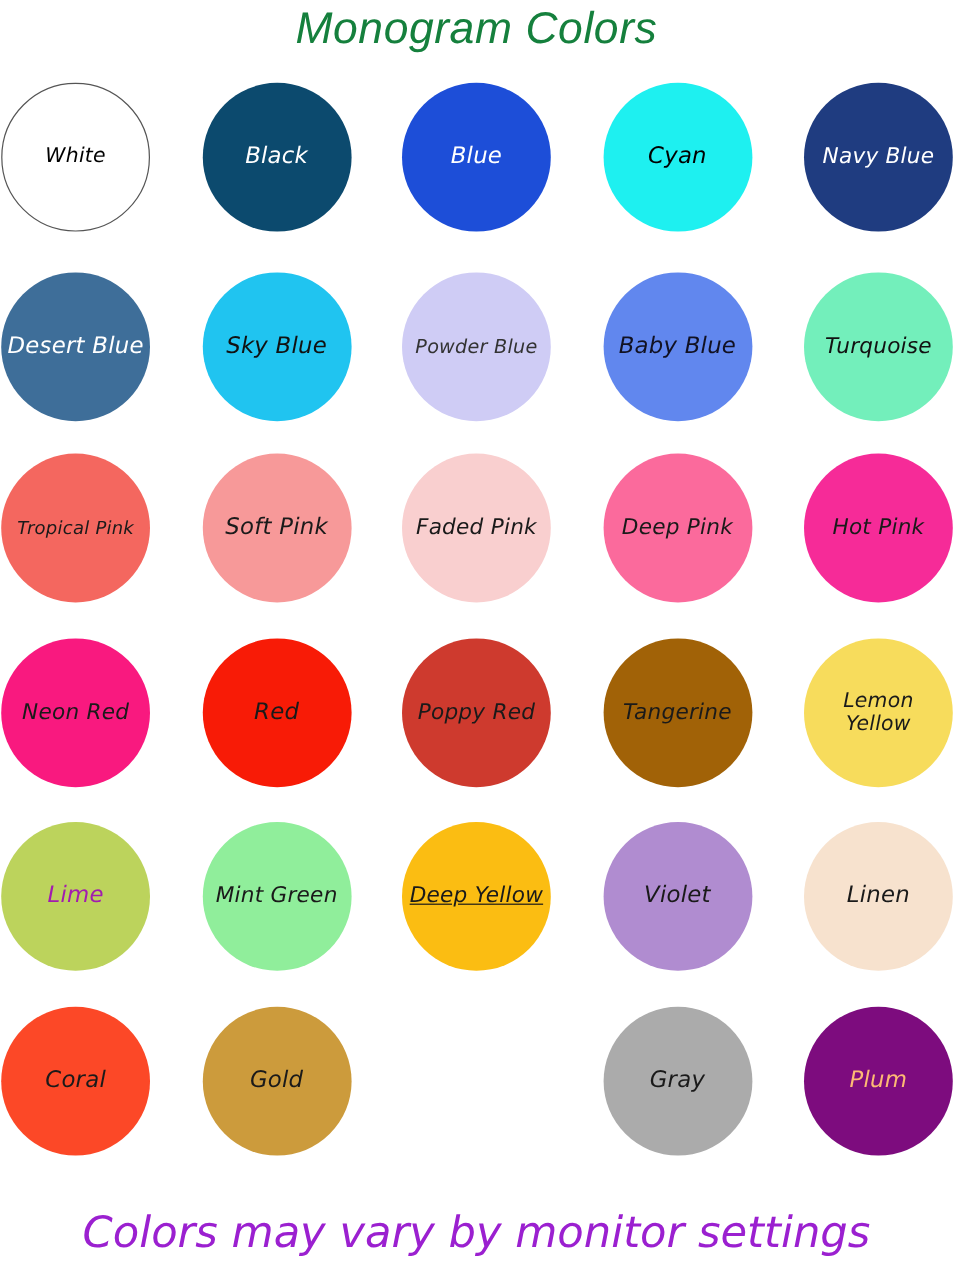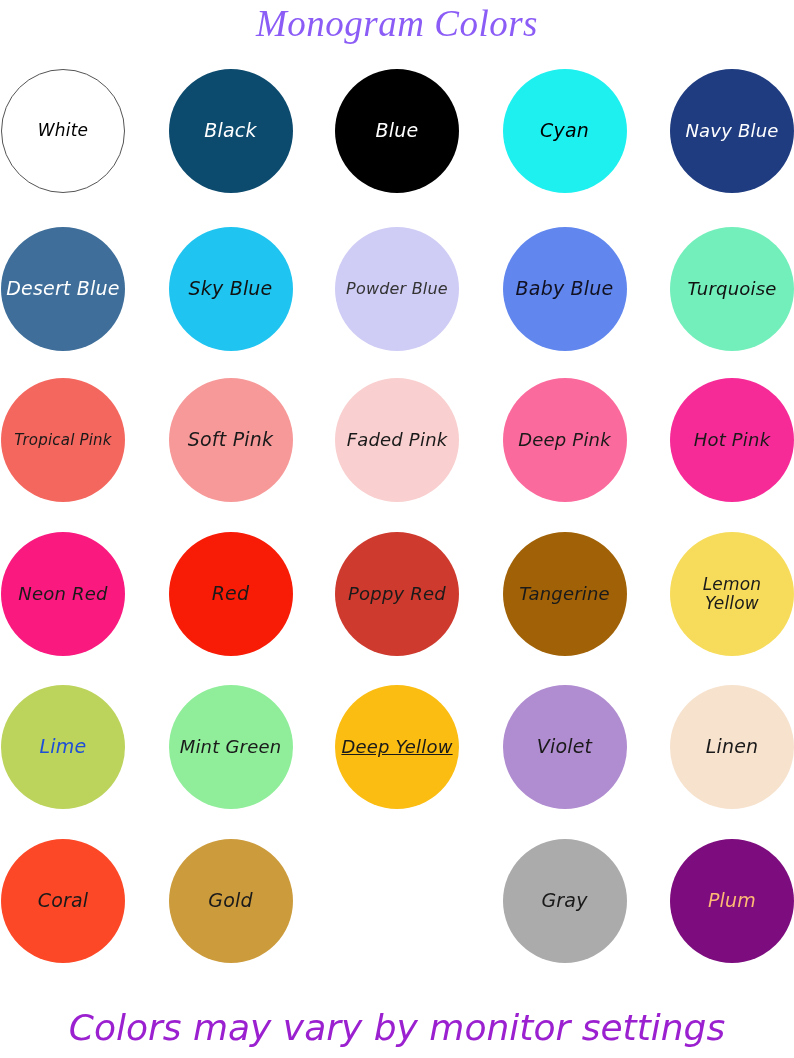--- a/index.html
+++ b/index.html
@@ -17,26 +17,26 @@
 
   
   .title {
     position: absolute;
     top: 0;
     left: 0;
     width: 794px;
     height: 50px;
     line-height: 48px;
     text-align: center;
-    font-family: Liberation Serif, serif;
+    font-family: Liberation Sans, sans-serif;
     font-size: 37px;
     font-style: italic;
     font-weight: 400;
     letter-spacing: 0.5px;
-    color: #8b5cf6;
+    color: #15803d;
     white-space: nowrap;
   }
   .footer {
     position: absolute;
     left: 0;
     bottom: 2px;
     width: 794px;
     height: 54px;
     line-height: 52px;
     text-align: center;
@@ -81,21 +81,21 @@
 
 <div class="title">Monogram Colors</div>
 
 <div id="grid">
     <div class="swatch" style="width: 124px; height: 124px; left: 1px; top: 17px; background: rgb(255, 255, 255); border: 1px solid rgb(85, 85, 85);">
       <span class="swatch-label" style="font-size: 17px; color: rgb(0, 0, 0);">White</span>
     </div>
     <div class="swatch" style="width: 124px; height: 124px; left: 168.5px; top: 17px; background: #0c4a6e;">
       <span class="swatch-label" style="font-size: 19px; color: rgb(255, 255, 255);">Black</span>
     </div>
-    <div class="swatch" style="width: 124px; height: 124px; left: 335px; top: 17px; background: #000000;">
+    <div class="swatch" style="width: 124px; height: 124px; left: 335px; top: 17px; background: #1d4ed8;">
       <span class="swatch-label" style="font-size: 19px; color: rgb(255, 255, 255);">Blue</span>
     </div>
     <div class="swatch" style="width: 124px; height: 124px; left: 502.5px; top: 17px; background: rgb(30, 240, 240);">
       <span class="swatch-label" style="font-size: 19px; color: rgb(0, 0, 0);">Cyan</span>
     </div>
     <div class="swatch" style="width: 124px; height: 124px; left: 670px; top: 17px; background: rgb(31, 60, 128);">
       <span class="swatch-label" style="font-size: 18px; color: rgb(255, 255, 255);">Navy Blue</span>
     </div>
     <div class="swatch" style="width: 124px; height: 124px; left: 1px; top: 175px; background: rgb(62, 110, 153);">
       <span class="swatch-label" style="font-size: 19px; color: rgb(255, 255, 255);">Desert Blue</span>
@@ -136,21 +136,21 @@
     <div class="swatch" style="width: 124px; height: 124px; left: 335px; top: 480px; background: rgb(206, 58, 46);">
       <span class="swatch-label" style="font-size: 18px; color: rgb(26, 26, 26);">Poppy Red</span>
     </div>
     <div class="swatch" style="width: 124px; height: 124px; left: 502.5px; top: 480px; background: #a16207; justify-content: center;">
       <span class="swatch-label" style="font-size: 18px; color: rgb(26, 26, 26);">Tangerine</span>
     </div>
     <div class="swatch" style="width: 124px; height: 124px; left: 670px; top: 480px; background: rgb(247, 220, 92);">
       <span class="swatch-label" style="font-size: 17px; color: rgb(26, 26, 26);">Lemon Yellow</span>
     </div>
     <div class="swatch" style="width: 124px; height: 124px; left: 1px; top: 633px; background: rgb(188, 211, 92);">
-      <span class="swatch-label" style="font-size: 19px; color: #1d4ed8;">Lime</span>
+      <span class="swatch-label" style="font-size: 19px; color: #a21caf;">Lime</span>
     </div>
     <div class="swatch" style="width: 124px; height: 124px; left: 168.5px; top: 633px; background: rgb(144, 238, 155);">
       <span class="swatch-label" style="font-size: 18px; color: rgb(26, 26, 26);">Mint Green</span>
     </div>
     <div class="swatch" style="width: 124px; height: 124px; left: 335px; top: 633px; background: rgb(251, 189, 18);">
       <span class="swatch-label" style="font-size: 18px; color: rgb(26, 26, 26); text-decoration: underline;">Deep Yellow</span>
     </div>
     <div class="swatch" style="width: 124px; height: 124px; left: 502.5px; top: 633px; background: rgb(176, 140, 208);">
       <span class="swatch-label" style="font-size: 19px; color: rgb(26, 26, 26);">Violet</span>
     </div>

